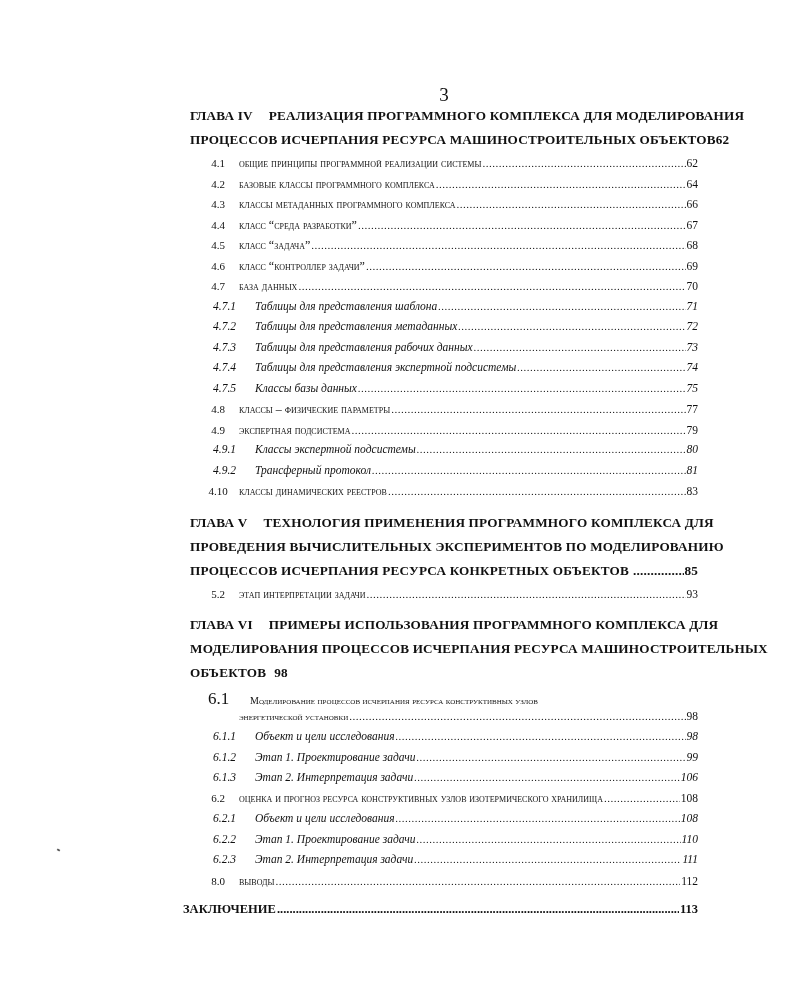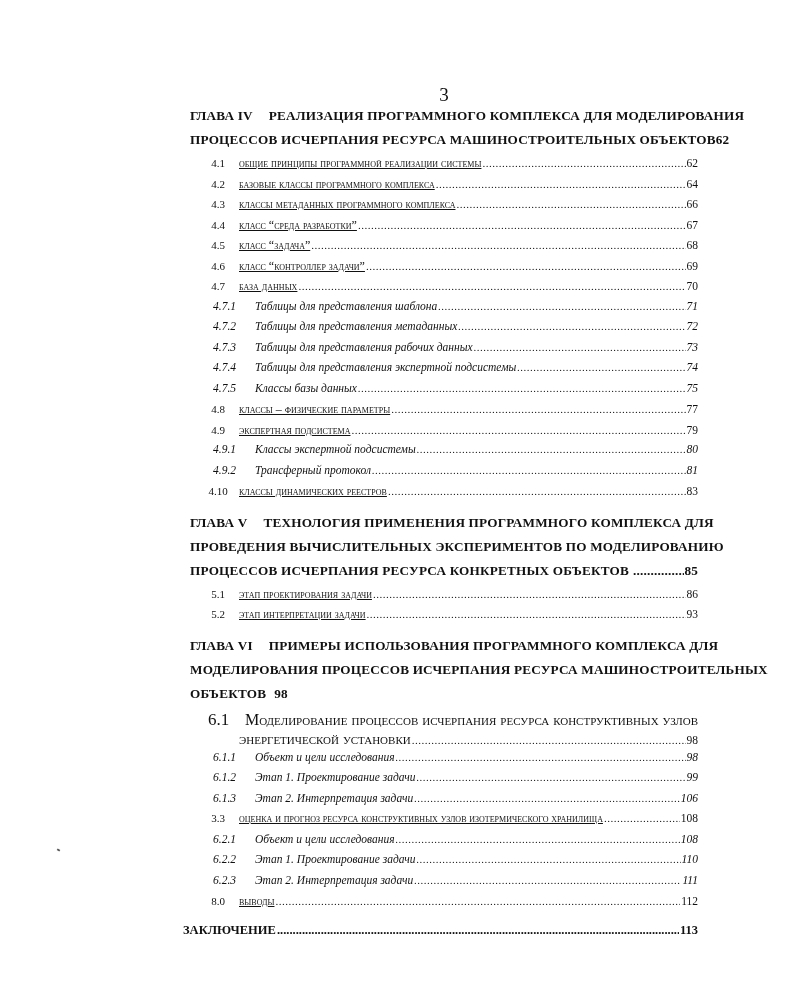--- a/index.html
+++ b/index.html
@@ -14,26 +14,26 @@
   .chapter .ch-line.last { justify-content: flex-start; }
   .chapter .ch-label { margin-right: 16px; }
   .row { display: flex; align-items: baseline; height: 20.5px; font-size: 11px; white-space: nowrap; }
   .row .num { flex: 0 0 auto; }
   .row .title { flex: 0 0 auto; }
   .row .dots { flex: 1 1 auto; overflow: hidden; margin: 0 1px; }
   .row .dots::before { content: "................................................................................................................................................................................................................................................"; letter-spacing: 0.5px; }
   .row .page { flex: 0 0 auto; font-size: 11.5px; }
   .lvl2 { padding-left: 14px; }
   .lvl2 .num { width: 42px; font-size: 11px; text-align: center; }
-  .lvl2 .title { font-variant: small-caps; text-transform: lowercase; font-size: 12px; text-decoration: underline; }
+  .lvl2 .title { font-variant: small-caps; text-transform: lowercase; font-size: 12px; }
   .lvl3 { padding-left: 30px; font-style: italic; }
   .lvl3 .num { width: 42px; font-size: 11.5px; }
   .lvl3 .title { font-size: 11.5px; font-family: Liberation Serif, serif; }
   .lvl3 .page { font-style: italic; }
-  .sc { font-variant: small-caps; font-size: 16px; }
+  .sc { font-variant: small-caps; font-size: 10px; }
   .wrap-row { padding-left: 14px; font-size: 11px; }
   .wrap-row .line1 { display: flex; height: 20.5px; align-items: baseline; white-space: nowrap; }
   .wrap-row .line1 .num { width: 42px; font-size: 17px; margin-left: 11px; }
   .wrap-row .line2 { display: flex; height: 20.5px; align-items: baseline; white-space: nowrap; padding-left: 42px; }
   .wrap-row .line2 .dots { flex: 1 1 auto; overflow: hidden; margin: 0 1px; }
   .wrap-row .line2 .dots::before { content: "................................................................................................................................................................................................................................................"; letter-spacing: 0.5px; }
   .wrap-row .page { font-size: 11.5px; }
   .chapter-gap { height: 6px; }
   .final { display: flex; align-items: baseline; font-weight: bold; font-size: 12.5px; white-space: nowrap; margin-top: 8px; }
   .final .dots { flex: 1 1 auto; overflow: hidden; margin: 0 1px; }
@@ -173,26 +173,20 @@
       <span style="flex:1;text-align:justify;text-align-last:justify;">ПРОВЕДЕНИЯ ВЫЧИСЛИТЕЛЬНЫХ ЭКСПЕРИМЕНТОВ ПО МОДЕЛИРОВАНИЮ</span>
     </div>
     <div class="ch-line" style="display:flex;">
       <span>ПРОЦЕССОВ ИСЧЕРПАНИЯ РЕСУРСА КОНКРЕТНЫХ ОБЪЕКТОВ</span>
       <span style="flex:1;overflow:hidden;margin-left:4px;">......................................................................</span>
       <span>85</span>
     </div>
   </div>
 
   <div class="row lvl2">
-      <span class="num">5.1</span>
-      <span class="title">Этап проектирования задачи</span>
-      <span class="dots"></span>
-      <span class="page">86</span>
-    </div>
-  <div class="row lvl2">
       <span class="num">5.2</span>
       <span class="title">Этап интерпретации задачи</span>
       <span class="dots"></span>
       <span class="page">93</span>
     </div>
 
   <div class="chapter-gap"></div>
 
   <div class="chapter">
     <div class="ch-line">
@@ -231,21 +225,21 @@
       <span class="dots"></span>
       <span class="page">99</span>
     </div>
   <div class="row lvl3">
       <span class="num">6.1.3</span>
       <span class="title">Этап 2. Интерпретация задачи</span>
       <span class="dots"></span>
       <span class="page">106</span>
     </div>
   <div class="row lvl2">
-      <span class="num">3.3</span>
+      <span class="num">6.2</span>
       <span class="title" style="font-size:11.3px;">Оценка и прогноз ресурса конструктивных узлов изотермического хранилища</span>
       <span class="dots"></span>
       <span class="page">108</span>
     </div>
   <div class="row lvl3">
       <span class="num">6.2.1</span>
       <span class="title">Объект и цели исследования</span>
       <span class="dots"></span>
       <span class="page">108</span>
     </div>

